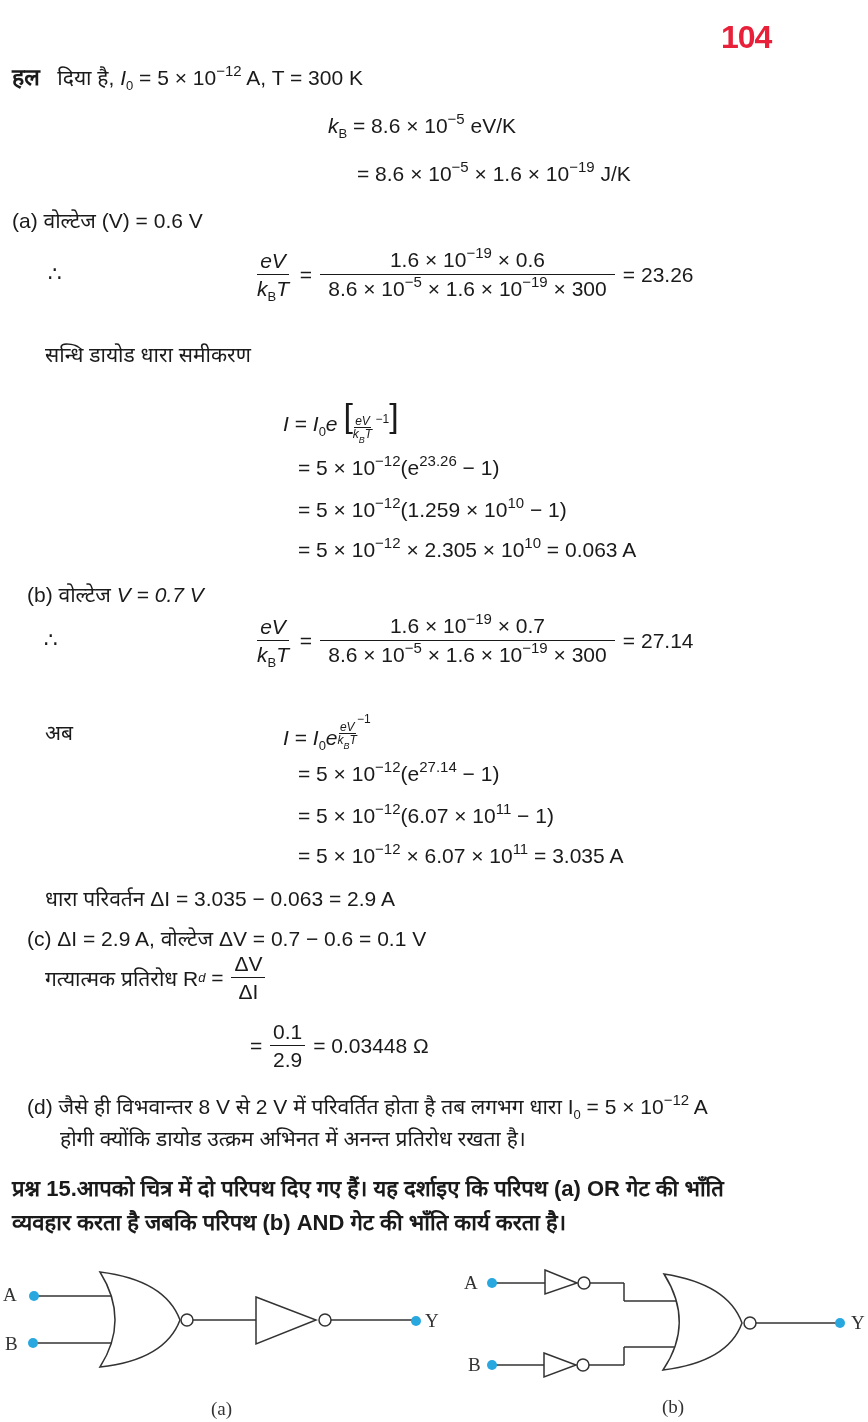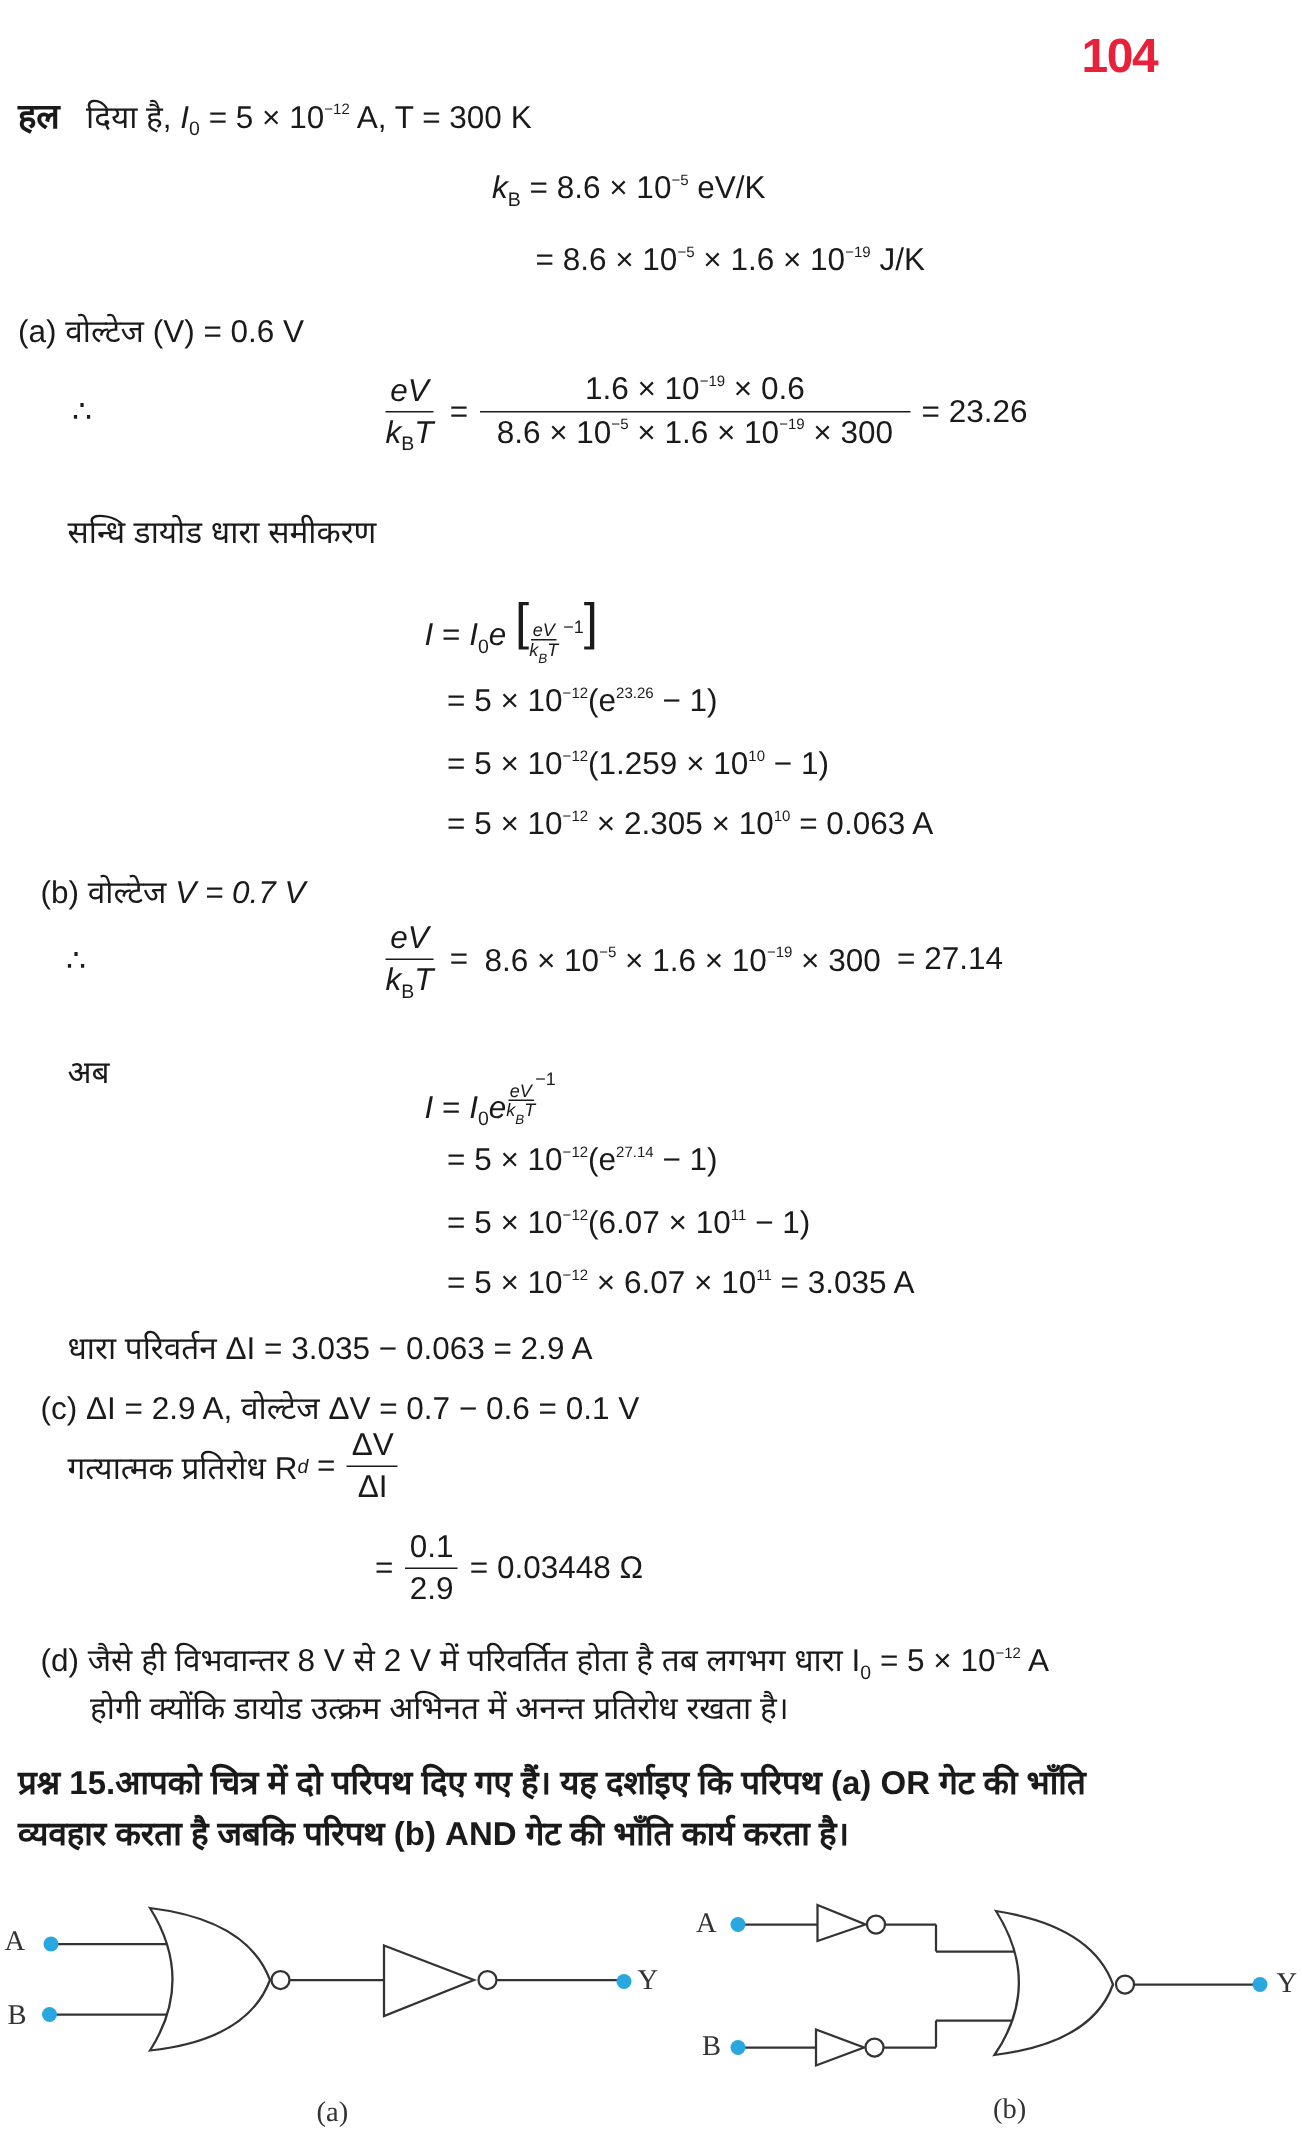--- a/index.html
+++ b/index.html
@@ -5,21 +5,21 @@
   html, body { margin: 0; padding: 0; background: #ffffff; }
   body {
     width: 868px; height: 1422px; position: relative; overflow: hidden;
     font-family: "Liberation Sans", "DejaVu Sans", sans-serif;
     color: #1a1a1a; font-size: 21px;
   }
   .abs { position: absolute; white-space: nowrap; }
   .page-num { color: #e8203a; font-weight: bold; font-size: 32px; letter-spacing: -1px; }
   .bold { font-weight: bold; }
   .it { font-style: italic; }
-  sup { font-size: 10px; vertical-align: 9px; line-height: 0; }
+  sup { font-size: 15px; vertical-align: 9px; line-height: 0; }
   sub { font-size: 13px; vertical-align: -5px; line-height: 0; }
   .frac { display: inline-flex; flex-direction: column; align-items: center; vertical-align: middle; margin: 0 2px; }
   .frac .num { padding: 0 3px 1px 3px; border-bottom: 1.5px solid #1a1a1a; }
   .frac .den { padding: 2px 3px 0 3px; }
   .small-frac { display: inline-flex; flex-direction: column; align-items: center; font-size: 12px; line-height: 12px; vertical-align: 6px; }
   .small-frac .num { border-bottom: 1px solid #1a1a1a; padding: 0 1px; }
   .bracket { font-size: 34px; font-weight: 200; vertical-align: 4px; }
   .q { font-weight: bold; font-size: 22px; }
   .diagram-label { font-family: "Liberation Serif", "DejaVu Serif", serif; font-size: 19px; color: #333; }
 </style>
@@ -83,26 +83,27 @@
   <span>(b) वोल्टेज</span> <span class="it">V = 0.7 V</span>
 </div>
 <div class="abs" style="left:44px; top:628px;">∴</div>
 <div class="abs" style="left:252px; top:614px; display:flex; align-items:center;">
   <span class="frac">
       <span class="num it">eV</span>
       <span class="den"><span class="it">k</span><sub>B</sub><span class="it">T</span></span>
     </span>
   <span>&nbsp;=&nbsp;</span>
   <span class="frac">
+    <span class="num" style="padding:0 70px 2px 70px;"><span>1.6 × 10</span><sup>−19</sup> <span>× 0.7</span></span>
     <span class="den"><span>8.6 × 10</span><sup>−5</sup> <span>× 1.6 × 10</span><sup>−19</sup> <span>× 300</span></span>
   </span>
   <span>&nbsp;</span>
     <span>= 27.14</span>
 </div>
-<div class="abs" style="left:45px; top:700px;">अब</div>
+<div class="abs" style="left:45px; top:718px;">अब</div>
 <div class="abs" style="left:283px; top:712px;">
   <span class="it">I</span> = <span class="it">I</span><sub>0</sub><span class="it">e</span><span class="small-frac" style="vertical-align:14px;">
       <span class="num it">eV</span>
       <span class="it">k<sub style="font-size:9px;">B</sub>T</span>
     </span><span style="font-size:12px; vertical-align:22px;">−1</span>
 </div>
 <div class="abs" style="left:298px; top:762px;">
   <span>= 5 × 10</span><sup>−12</sup><span>(e</span><sup>27.14</sup> <span>− 1)</span>
 </div>
 <div class="abs" style="left:298px; top:804px;">

